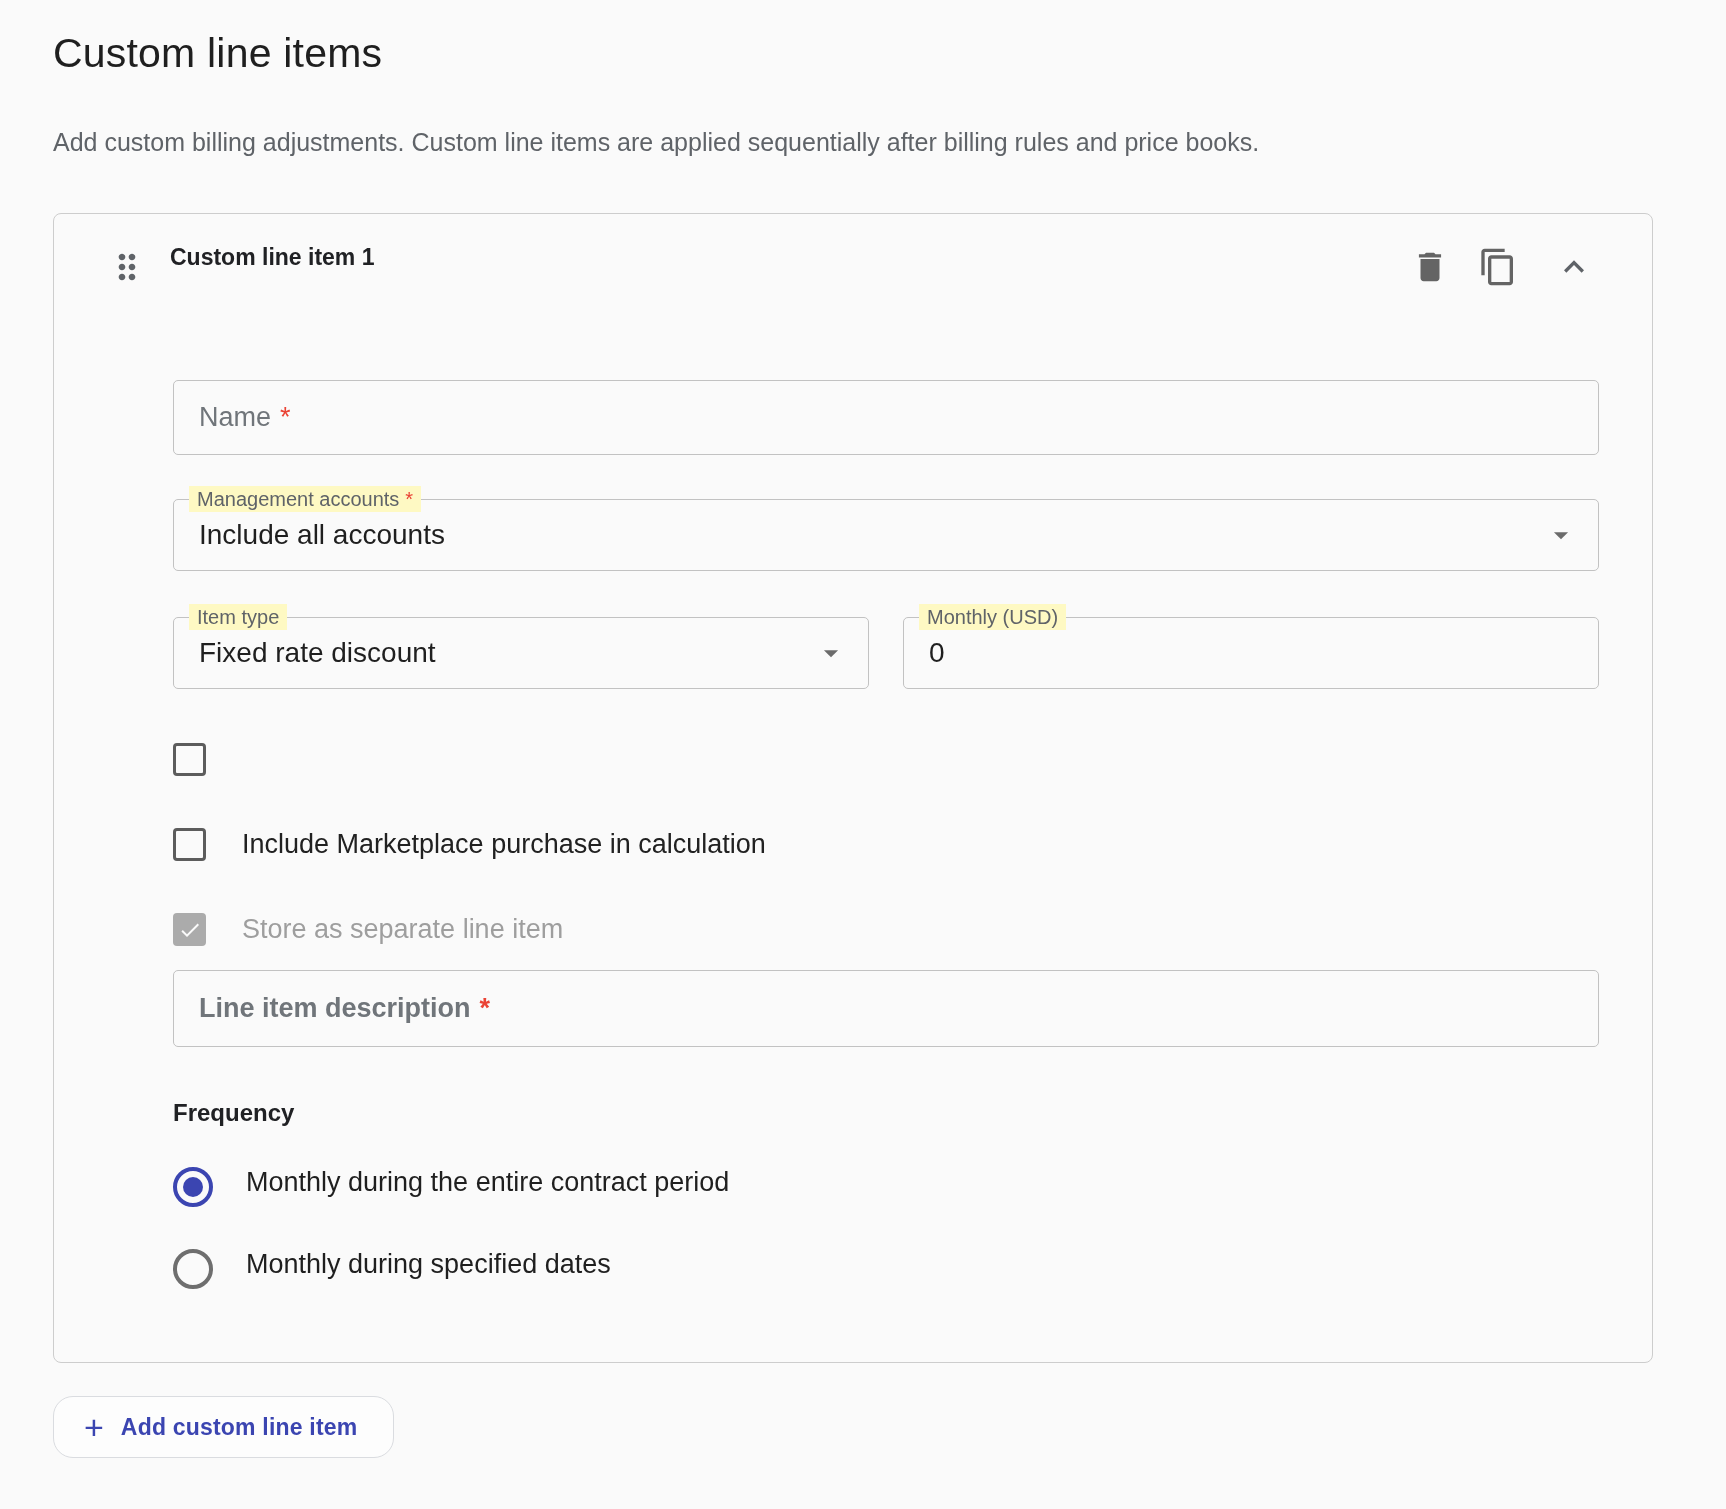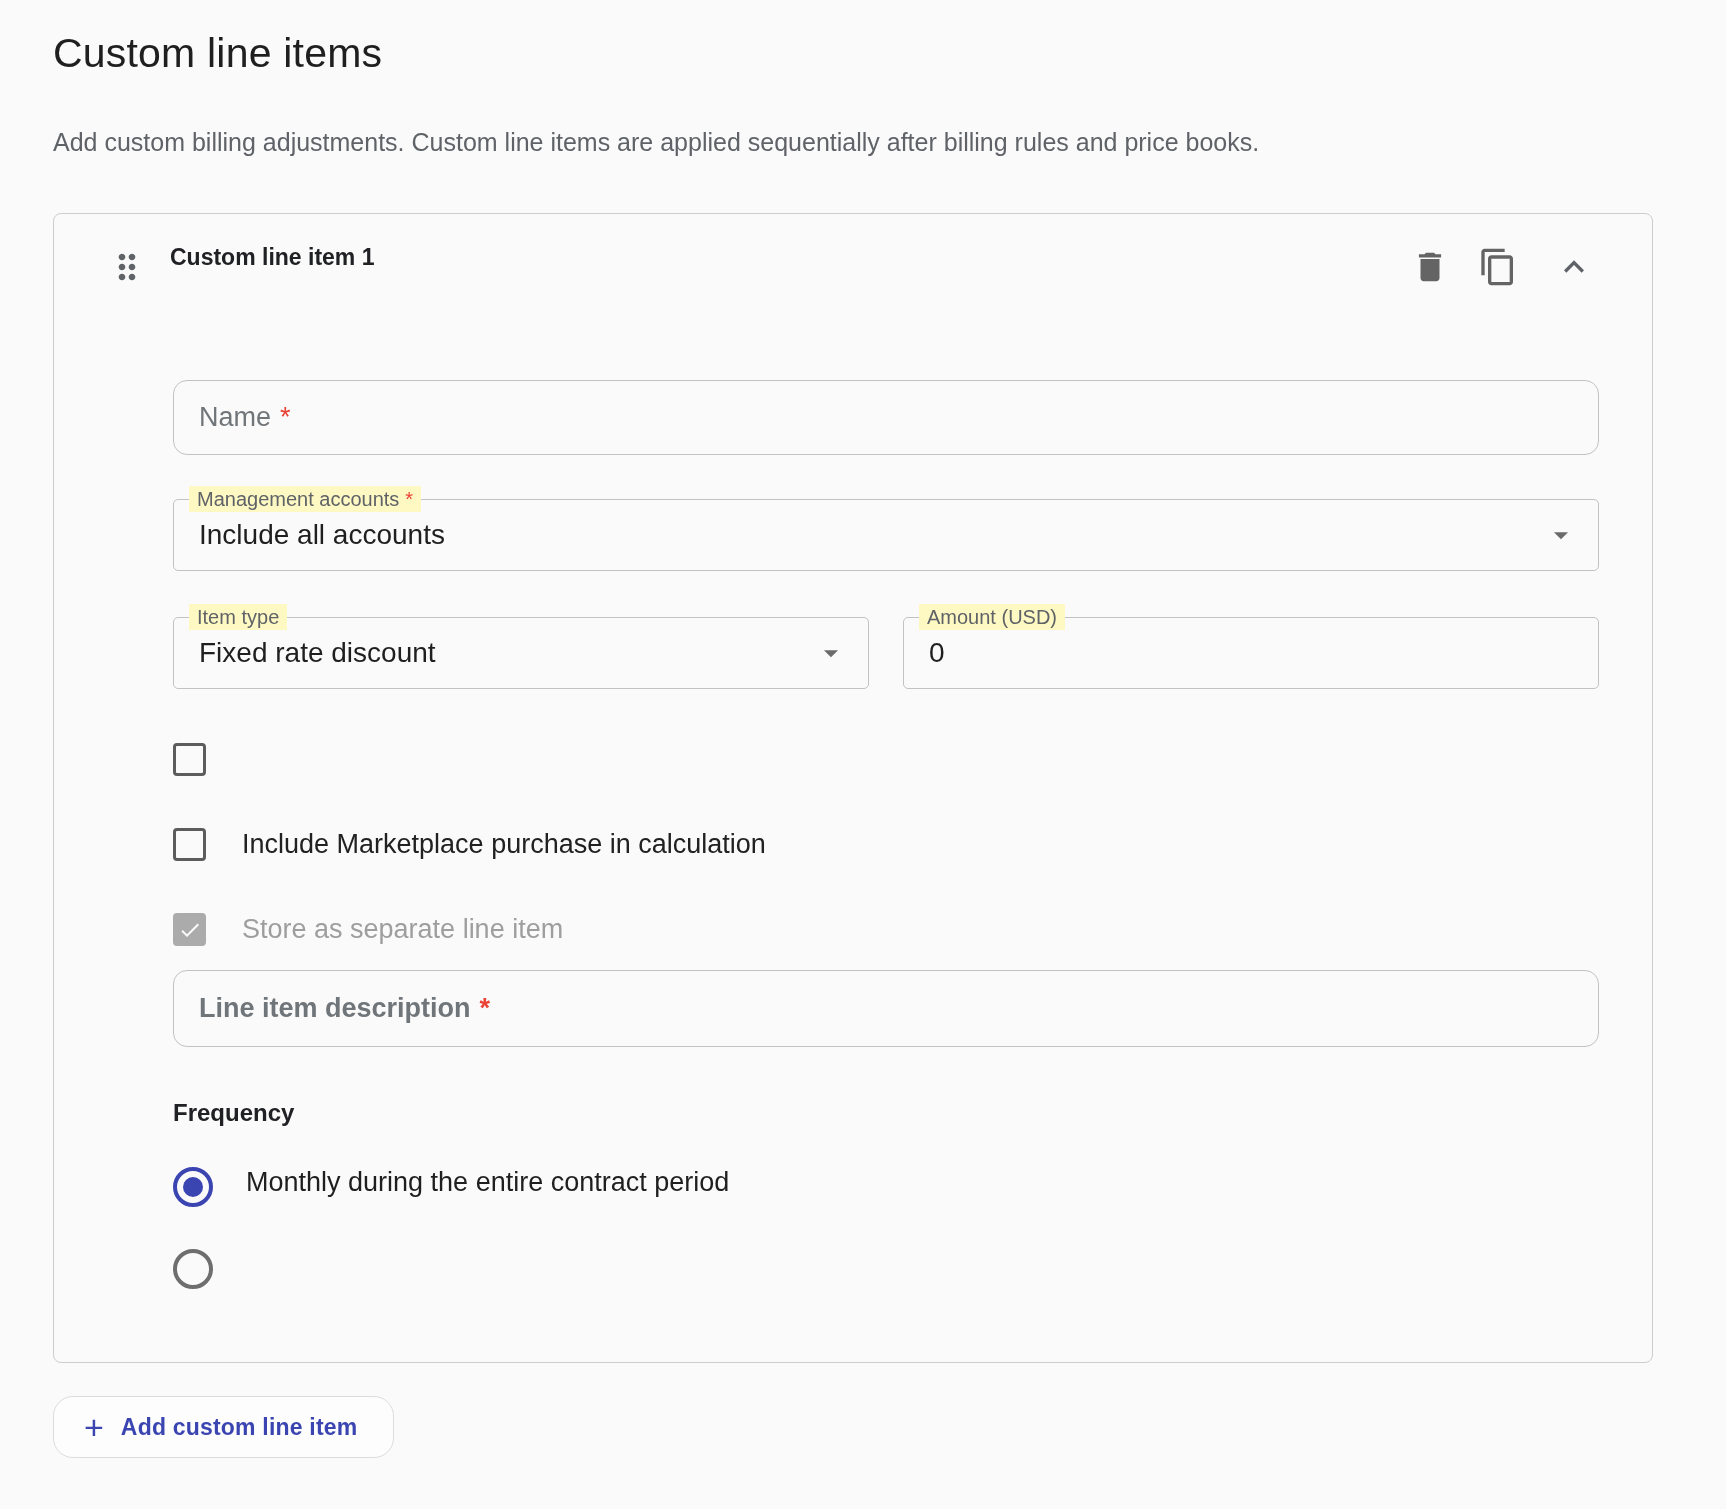--- a/index.html
+++ b/index.html
@@ -58,21 +58,21 @@
   }
   .icon-btn + .icon-btn { margin-left: 22px; }
   .icon-btn.collapse { margin-left: 30px; color: #5f6368; }
 
   .card-body { padding: 0 53px 0 119px; }
 
   
   .text-field {
     height: 75px;
     border: 1px solid #c2c2c2;
-    border-radius: 14px;
+    border-radius: 5px;
     display: flex;
     align-items: center;
     padding: 0 25px;
     font-size: 27px;
     background: transparent;
     cursor: text;
   }
   .placeholder { color: #70757a; }
   .req { color: #ea4335; margin-left: 9px; }
   .field-value { color: #1f1f1f; }
@@ -270,21 +270,21 @@
         <div class="outlined">
           <span class="float-label">Item type</span>
           <span class="field-value">Fixed rate discount</span>
           <span class="caret">
             <svg width="34" height="34" viewBox="0 0 24 24" fill="currentColor">
                 <path d="M7 10l5 5 5-5z"></path>
               </svg>
           </span>
         </div>
         <div class="outlined" style="cursor:text;">
-          <span class="float-label">Amount (USD)</span>
+          <span class="float-label">Monthly (USD)</span>
           <span class="field-value">0</span>
         </div>
       </div>
 
       <div class="checkbox-group">
         <div class="checkbox-row">
           <span class="cb-box"></span>
         </div>
         <div class="checkbox-row">
           <span class="cb-box"></span>
@@ -308,20 +308,21 @@
       <div class="section-label">Frequency</div>
 
       <div class="radio-row first selected">
         <span class="radio-outer">
             <span class="radio-dot"></span>
           </span>
         <span class="radio-label">Monthly during the entire contract period</span>
       </div>
       <div class="radio-row second">
         <span class="radio-outer"></span>
+        <span class="radio-label">Monthly during specified dates</span>
       </div>
 
     </div>
   </div>
 
   <button class="add-btn">
     <span class="plus">+</span>
     <span class="add-label">Add custom line item</span>
   </button>
 

